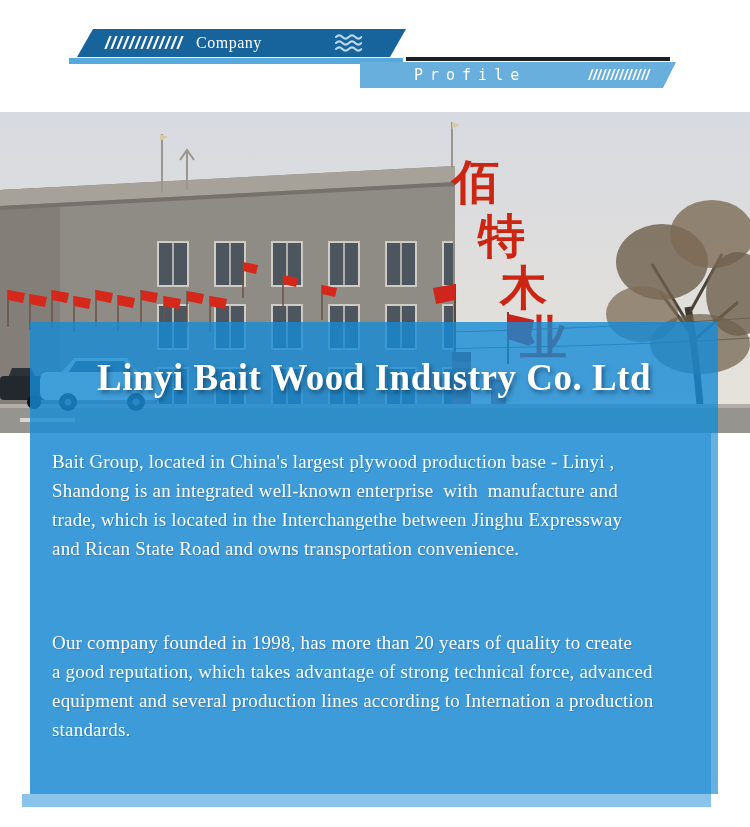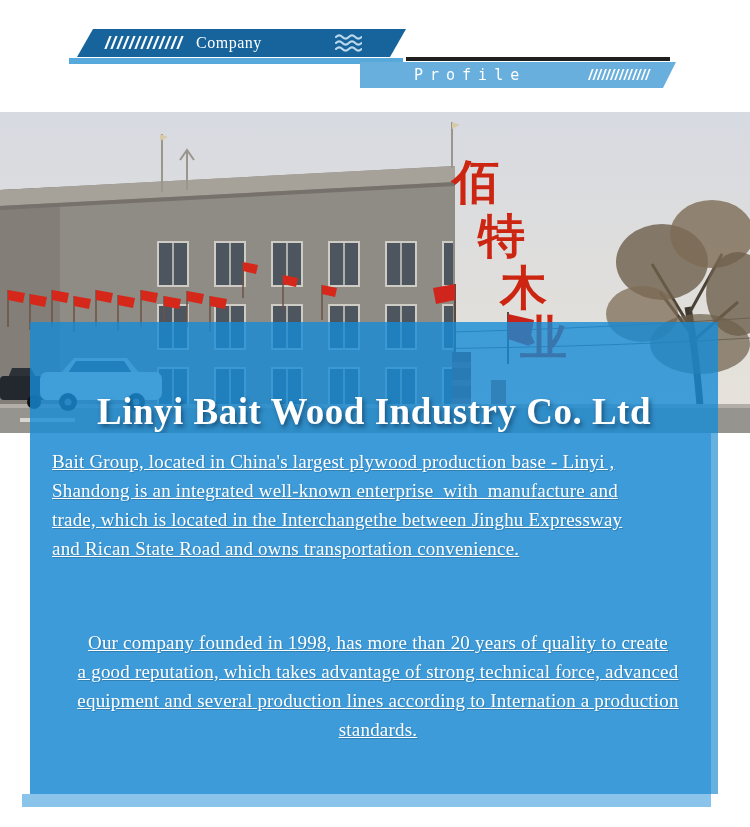--- a/index.html
+++ b/index.html
@@ -38,43 +38,42 @@
   .profile-label{font-family:"DejaVu Sans Mono",monospace;font-size:15px;letter-spacing:7px;padding-left:54px;}
   .profile-slashes{margin-left:auto;margin-right:26px;font-family:"Liberation Sans",sans-serif;font-size:14px;font-weight:bold;font-style:italic;letter-spacing:.5px;}
 
   
   .photo{position:absolute;left:0;top:112px;width:750px;height:366px;}
 
   
   .hero-overlay{
     position:absolute;left:30px;top:322px;width:688px;height:111px;
     background:rgba(21,139,214,0.8);
-    display:flex;align-items:flex-end;justify-content:center;
+    display:flex;align-items:center;justify-content:center;
   }
   .hero-title{
     color:var(--text_white);font-family:"Liberation Serif",serif;
     font-size:37px;font-weight:bold;letter-spacing:.5px;white-space:nowrap;
     text-shadow:2px 3px 4px rgba(10,40,70,.55);
   }
 
   
   .about-box{
     position:absolute;left:30px;top:433px;width:688px;height:361px;
     background:var(--box_blue);
   }
   .about-box p{
     color:var(--text_white);
     font-family:"Liberation Serif",serif;
     font-size:19px;line-height:29px;letter-spacing:.2px;
     white-space:pre-wrap;
     text-shadow:1px 1px 1px rgba(0,0,0,.18);
-    text-decoration:underline;
   }
   .para-1{margin:14px 14px 0 22px;}
-  .para-2{margin:65px 14px 5px 22px;text-align:center;}
+  .para-2{margin:65px 14px 5px 22px;}
   .box-right-edge{position:absolute;left:711px;top:433px;width:7px;height:361px;background:rgba(255,255,255,.22);}
   .box-shadow-strip{position:absolute;left:22px;top:794px;width:689px;height:13px;background:var(--shadow_strip_blue);}
 </style>
 </head>
 <body>
 
 <div id="page">
 
   <div class="company-bar">
     <span class="company-slashes">/////////////</span>

